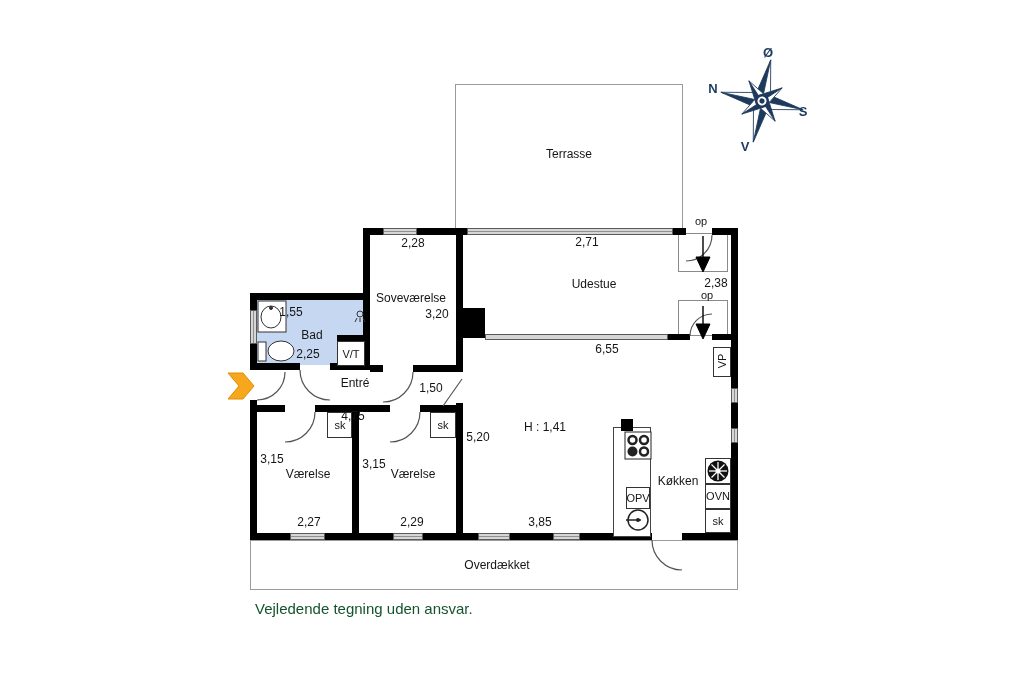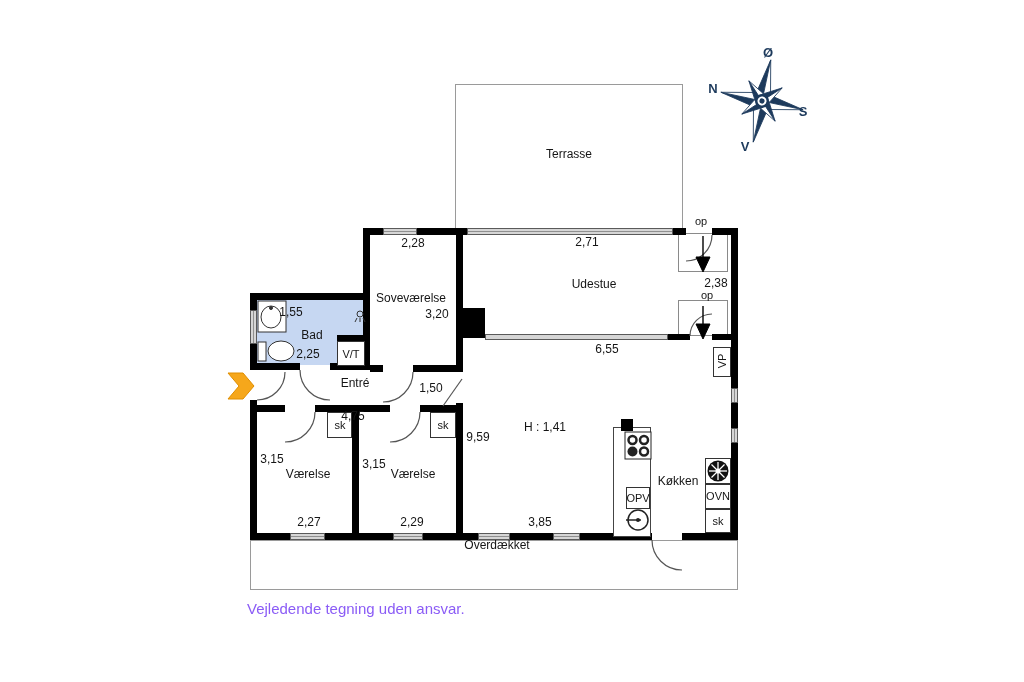--- a/index.html
+++ b/index.html
@@ -13,21 +13,21 @@
   .winv{position:absolute;z-index:4;border:1px solid #5a5a5a;box-sizing:border-box;
         background:linear-gradient(90deg,#d6d6d6 38%,#8f8f8f 38%,#8f8f8f 62%,#d6d6d6 62%);}
   .bath{position:absolute;background:var(--bath,#c6d7f2);z-index:1;}
   .box{position:absolute;border:1px solid #333;background:#fff;box-sizing:border-box;z-index:5;}
   .overlay{position:absolute;left:0;top:0;z-index:6;}
   .lbl{position:absolute;z-index:7;font-size:12px;color:#151515;white-space:nowrap;
        transform:translate(-50%,-50%);}
   .lbl.small{font-size:11px;}
   .lbl.rot{transform:translate(-50%,-50%) rotate(-90deg);}
   .lbl.compass-letter{font-size:13px;font-weight:bold;color:var(--navy,#16314f);}
-  .footer{position:absolute;left:247px;top:600px;z-index:7;font-size:15px;color:#8b5cf6;}
+  .footer{position:absolute;left:255px;top:600px;z-index:7;font-size:15px;color:#14532d;}
 </style>
 </head>
 <body>
 
 <div class="stage">
 
   <div class="outline" style="left:455px;top:84px;width:228px;height:145px;"></div>
   <div class="outline" style="left:250px;top:540px;width:488px;height:50px;"></div>
 
   <div class="steprect" style="left:678px;top:233px;width:50px;height:39px;"></div>
@@ -208,29 +208,29 @@
       <span class="lbl" style="left: 353px; top: 396px; margin-top: 20px;">4,75</span>
       <span class="lbl" style="left: 431px; top: 388px;">1,50</span>
       <span class="lbl small" style="left: 340px; top: 425px;">sk</span>
       <span class="lbl small" style="left: 443px; top: 425px;">sk</span>
       <span class="lbl" style="left: 272px; top: 459px;">3,15</span>
       <span class="lbl" style="left: 308px; top: 474px;">Værelse</span>
       <span class="lbl" style="left: 374px; top: 464px;">3,15</span>
       <span class="lbl" style="left: 413px; top: 474px;">Værelse</span>
       <span class="lbl" style="left: 309px; top: 522px;">2,27</span>
       <span class="lbl" style="left: 412px; top: 522px;">2,29</span>
-      <span class="lbl" style="left: 478px; top: 437px;">9,59</span>
+      <span class="lbl" style="left: 478px; top: 437px;">5,20</span>
       <span class="lbl" style="left: 545px; top: 427px;">H : 1,41</span>
       <span class="lbl" style="left: 540px; top: 522px;">3,85</span>
       <span class="lbl" style="left: 678px; top: 481px;">Køkken</span>
       <span class="lbl small" style="left: 638px; top: 498px;">OPV</span>
       <span class="lbl small" style="left: 718px; top: 496px;">OVN</span>
       <span class="lbl small" style="left: 718px; top: 521px;">sk</span>
       <span class="lbl small rot" style="left: 722px; top: 361px;">VP</span>
-      <span class="lbl" style="left: 497px; top: 545px;">Overdækket</span>
+      <span class="lbl" style="left: 497px; top: 565px;">Overdækket</span>
     </div>
   <div id="compass-letters">
       <span class="lbl compass-letter" style="left: 768px; top: 52px;">Ø</span>
       <span class="lbl compass-letter" style="left: 713px; top: 88px;">N</span>
       <span class="lbl compass-letter" style="left: 803px; top: 111px;">S</span>
       <span class="lbl compass-letter" style="left: 745px; top: 146px;">V</span>
     </div>
 
   <div class="footer">Vejledende tegning uden ansvar.</div>
 </div>

